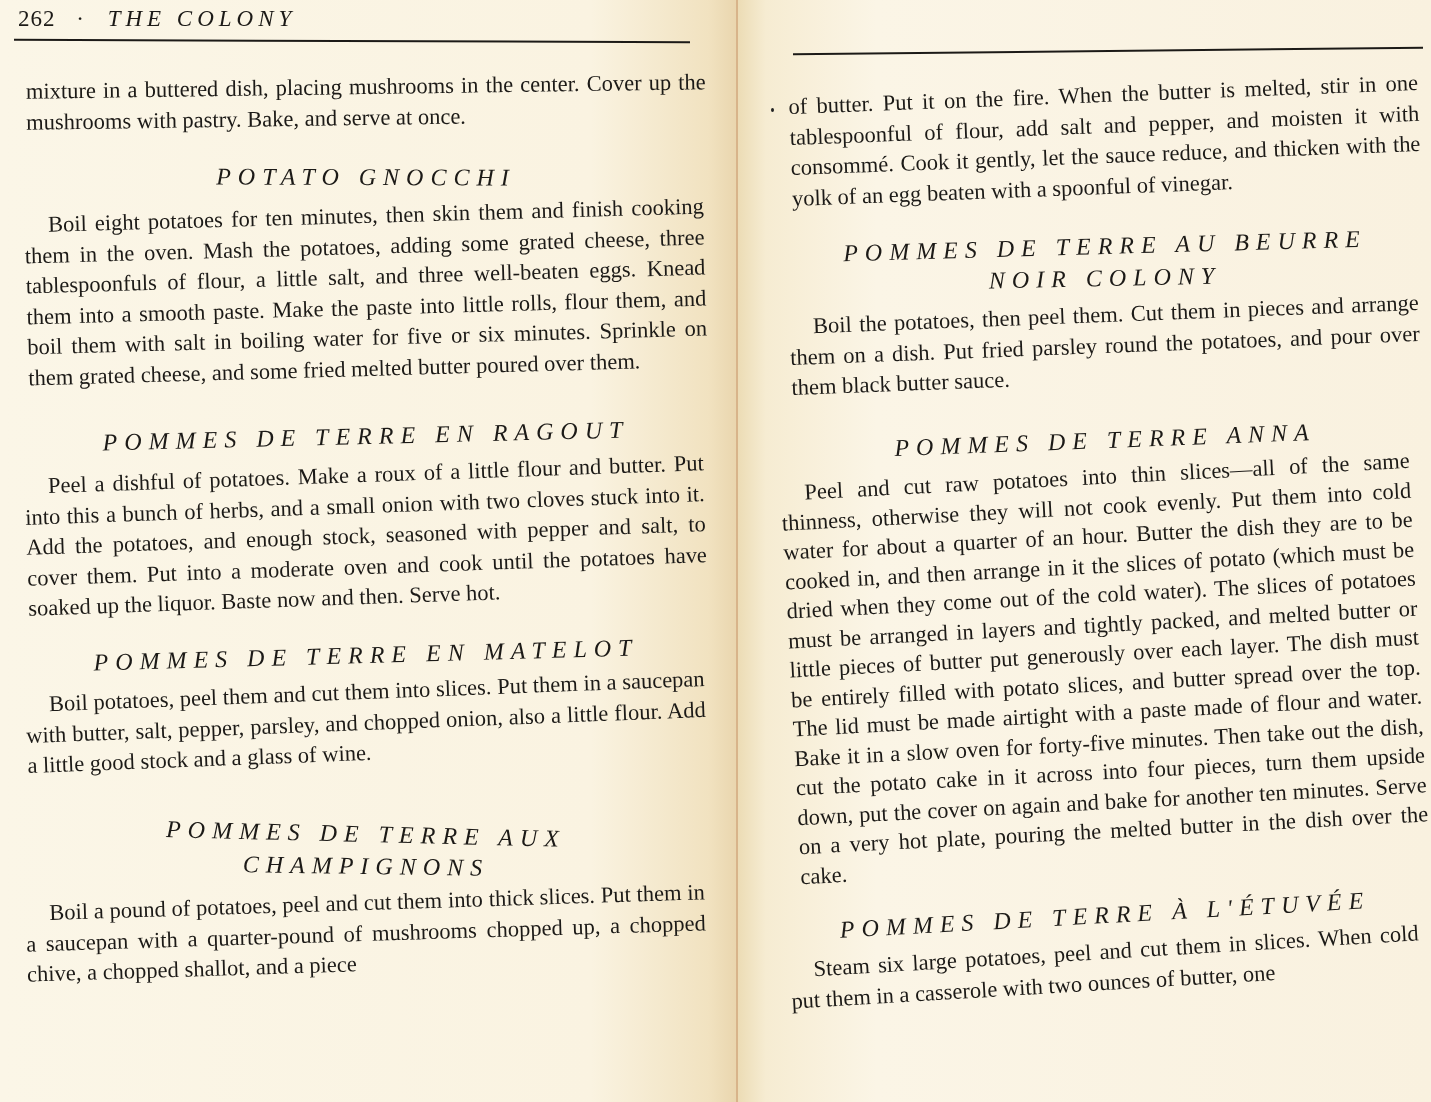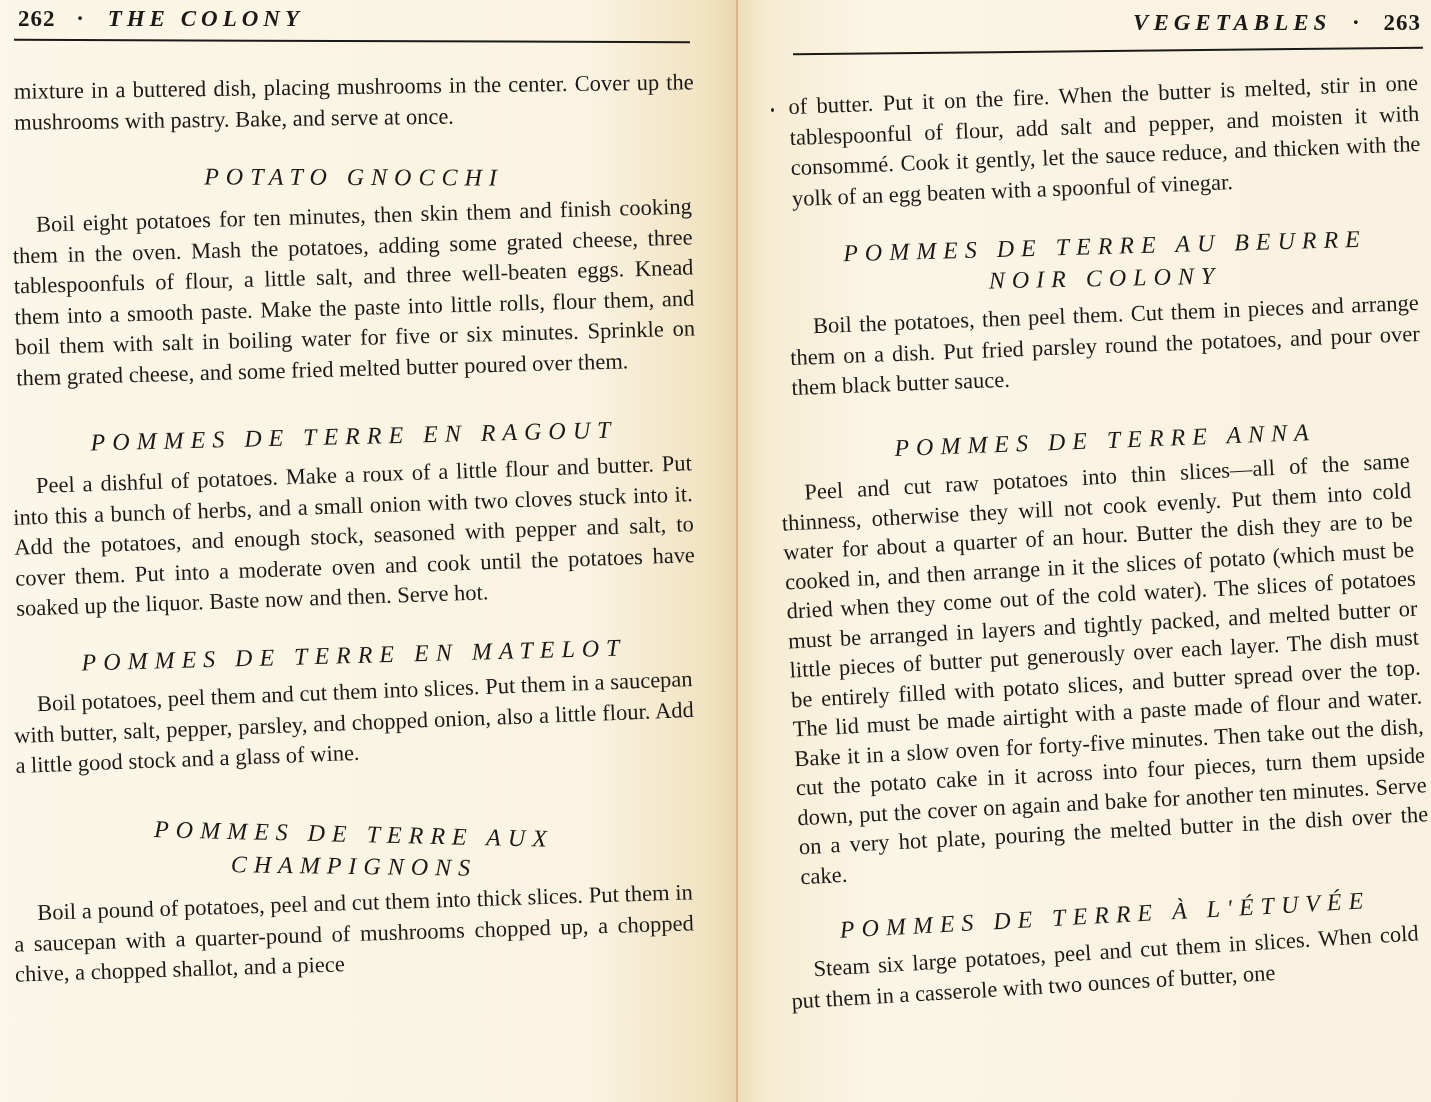--- a/index.html
+++ b/index.html
@@ -17,27 +17,27 @@
   }
   .page-right {
     width:693px;
     background:linear-gradient(90deg,#ecdcb5 0%,#f6ecd2 4%,#fbf5e6 20%,#f9f1df 100%);
   }
   .gutter-line {
     position:absolute; left:736px; top:0; width:2px; height:1102px;
     background:#d8b48a;
   }
   .running-head {
-    position:absolute; top:6px; font-size:23px; letter-spacing:3px; white-space:nowrap;font-weight:bold;
+    position:absolute; top:6px; font-size:23px; letter-spacing:3px; white-space:nowrap;
   }
   .running-head .folio { font-style:normal; letter-spacing:1px; }
   .running-head .title { font-style:italic; letter-spacing:5px; }
   .rule { position:absolute; height:2px; background:#1c1a17; }
   .content { position:absolute; }
-  .left-content { left:14px; top:72px; width:680px; }
+  .left-content { left:26px; top:72px; width:680px; }
   .right-content { left:790px; top:80px; width:630px; }
   p.body {
     margin:0; font-size:22.5px; line-height:30.5px; text-align:justify;
   }
   p.indent { text-indent:24px; }
   h2.recipe {
     margin:0; font-weight:normal; font-style:italic;
     font-size:24px; letter-spacing:7px; text-align:center; line-height:32px;
   }
   .stray-dot {
@@ -78,25 +78,20 @@
 
       <div style="margin-top:50px;">
         <h2 class="recipe" style="transform:rotate(1.4deg);">POMMES DE TERRE AUX</h2>
         <h2 class="recipe" style="transform:rotate(0.8deg);">CHAMPIGNONS</h2>
         <p class="body indent" style="margin-top:6px; transform:rotate(-1.8deg);">Boil a pound of potatoes, peel and cut them into thick slices. Put them in a saucepan with a quarter-pound of mushrooms chopped up, a chopped chive, a chopped shallot, and a piece</p>
       </div>
     </div>
   </div>
 
   <div class="page page-right">
-    <div class="running-head" style="right:10px; top:10px;">
-      <span class="title">VEGETABLES</span>
-      <span style="margin:0 12px;">·</span>
-      <span class="folio">263</span>
-    </div>
     <div class="rule" style="left:55px; top:50px; width:630px; transform:rotate(-0.6deg);"></div>
   </div>
 
   <div class="gutter-line"></div>
   <div class="stray-dot"></div>
 
   <div class="content right-content">
     <p class="body" style="transform:rotate(-2.2deg);">of butter. Put it on the fire. When the butter is melted, stir in one tablespoonful of flour, add salt and pepper, and moisten it with consommé. Cook it gently, let the sauce reduce, and thicken with the yolk of an egg beaten with a spoonful of vinegar.</p>
 
     <div style="margin-top:28px;">

